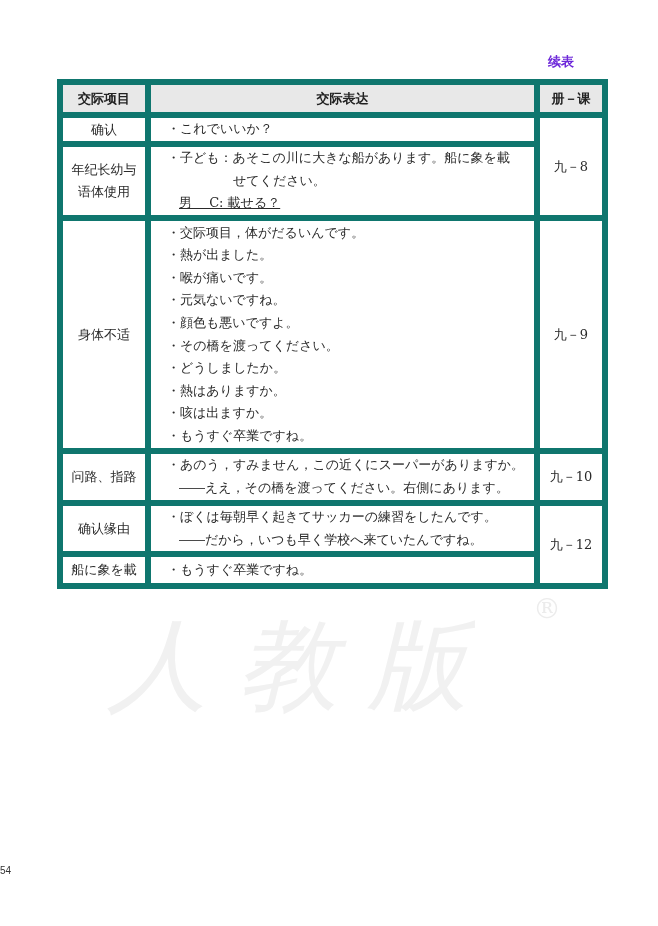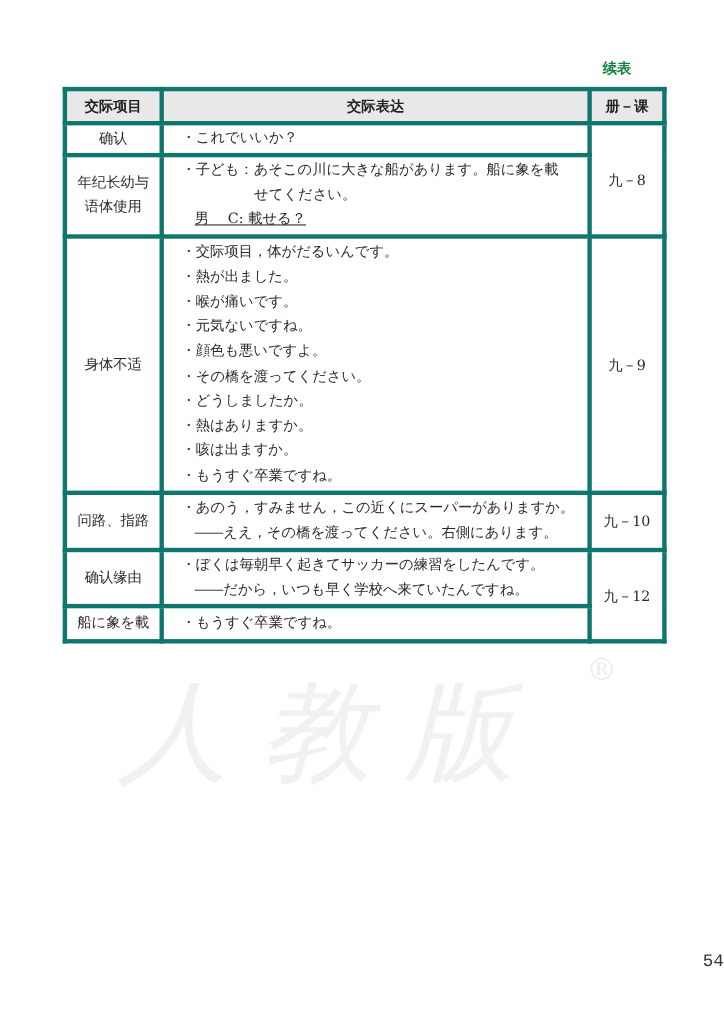--- a/index.html
+++ b/index.html
@@ -2,29 +2,29 @@
 <html><head>
 <meta charset="utf-8">
 <style>
   html, body { margin: 0; padding: 0; }
   body {
     width: 658px; height: 926px; background: #ffffff; position: relative;
     font-family: "DejaVu Serif", "Liberation Serif", serif; color: #2a2a2a; overflow: hidden;
   }
   .continued {
     position: absolute; left: 548px; top: 53px; font-size: 13px; font-weight: bold;
-    font-family: "DejaVu Sans", "Liberation Sans", sans-serif; color: #15803d;
+    font-family: "DejaVu Sans", "Liberation Sans", sans-serif; color: #6d28d9;
   }
   table.comm {
     position: absolute; left: 57px; top: 79px; width: 545px;
     border-collapse: collapse; table-layout: fixed;
     border: 1.5px solid #555;
   }
   table.comm th, table.comm td {
-    border: 4px solid #0f766e; font-size: 13px; padding: 0; vertical-align: middle;
+    border: 6px solid #0f766e; font-size: 13px; padding: 0; vertical-align: middle;
   }
   table.comm th {
     background: #e8e8e8; height: 27px; font-weight: bold;
     font-family: "DejaVu Sans", "Liberation Sans", sans-serif; font-size: 13px; color: #222;
   }
   td.item { text-align: center; line-height: 22px; padding: 0 4px; }
   td.expr { padding: 2px 6px 2px 5px; line-height: 22.6px; }
   td.lesson { text-align: center; font-size: 13px; border-left: 2px solid #555; }
   th.lesson-h { border-left: 2px solid #555; }
   .line { white-space: nowrap; margin-left: 16px; }
@@ -34,22 +34,22 @@
   .watermark {
     position: absolute; left: 108px; top: 600px; width: 450px; height: 140px;
     color: #f1f1f1; font-size: 100px; font-family: "DejaVu Serif", serif;
     font-style: italic; letter-spacing: 30px; user-select: none;
   }
   .watermark .reg {
     position: absolute; left: 425px; top: -8px; font-size: 28px; font-style: normal; letter-spacing: 0;
     color: #ececec;
   }
   .page-num {
-    position: absolute; left: 0; width: 658px; top: 865px; text-align: right;
-    font-size: 16px; font-family: Liberation Mono, monospace; color: #333;
+    position: absolute; left: 0; width: 658px; top: 865px; text-align: left;
+    font-size: 10px; font-family: Liberation Sans, sans-serif; color: #333;
   }
 </style>
 </head>
 <body>
 
 <div class="continued">续表</div>
 
 <table class="comm">
   <colgroup>
     <col style="width:88px">

